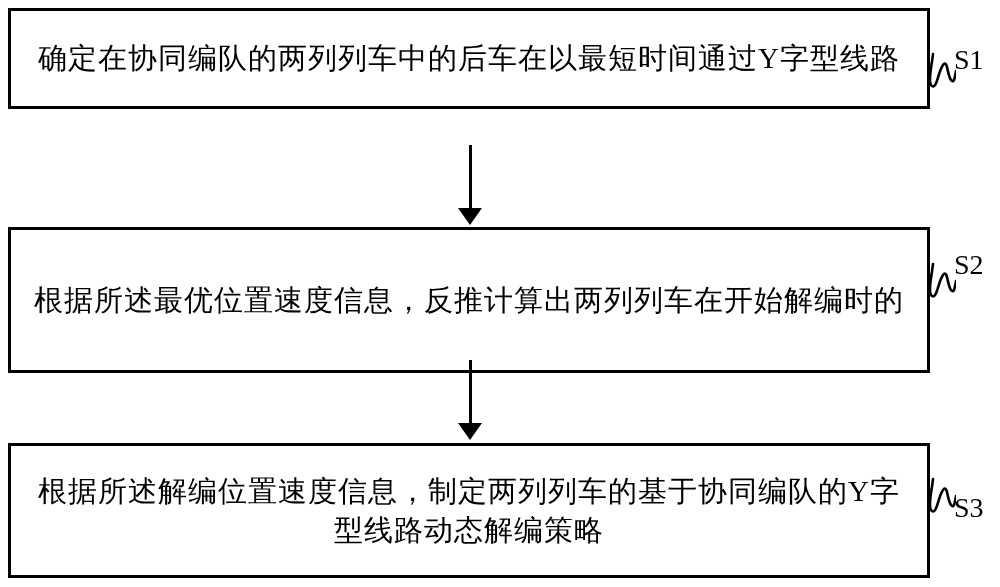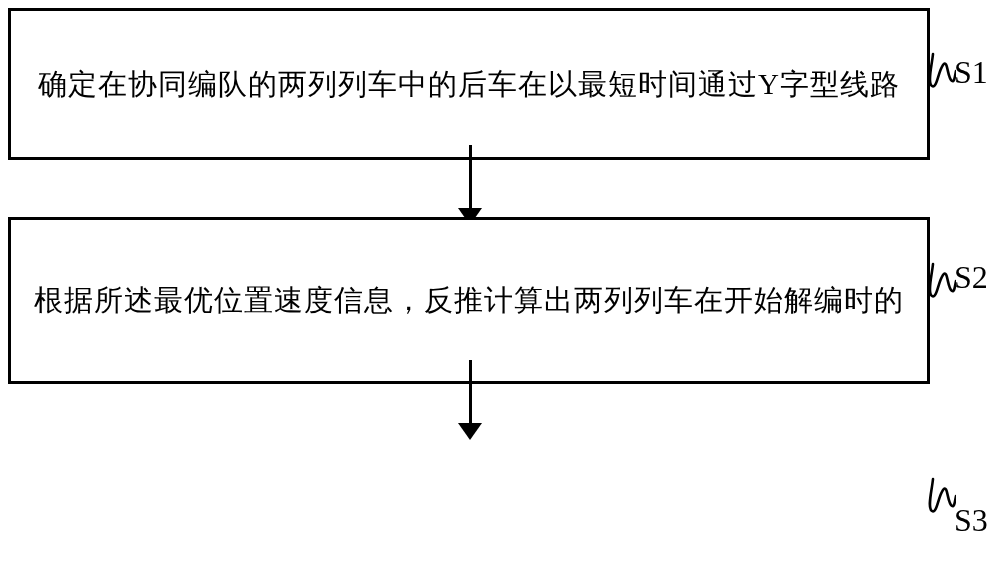--- a/index.html
+++ b/index.html
@@ -20,22 +20,22 @@
     position: absolute;
     left: 8px;
     width: 922px;
     box-sizing: border-box;
     border: 3px solid #000000;
     background: #ffffff;
     display: flex;
     align-items: center;
     justify-content: center;
   }
-  #box1 { top: 8px;   height: 152px; }
-  #box2 { top: 217px; height: 167px; }
+  #box1 { top: 8px;   height: 101px; }
+  #box2 { top: 227px; height: 146px; }
   #box3 { top: 443px; height: 135px; }
   .box-text {
     width: 100%;
     text-align: center;
     font-size: 29px;
     line-height: 39px;
     letter-spacing: 1px;
   }
   .arrow {
     position: absolute;
@@ -65,24 +65,23 @@
     left: 924px;
     width: 32px;
     height: 40px;
   }
   #wave1 { top: 52px;  }
   #wave2 { top: 262px; }
   #wave3 { top: 477px; }
   .step-label {
     position: absolute;
     left: 954px;
-    font-size: 32px;
+    font-size: 28px;
     line-height: 32px;
     font-family: "Liberation Serif", "DejaVu Serif", serif;
-    margin-top: 12px;
   }
   #label1 { top: 44px;  }
   #label2 { top: 249px; }
   #label3 { top: 492px; }
 </style>
 </head>
 <body>
 
 <div class="canvas">
 
@@ -109,18 +108,24 @@
   <svg class="wave" id="wave2" viewBox="0 0 32 40">
     <path d="M9,2 C8,13 3,31 8,34 C13,37 14,20 19,13 C24,6 23,26 28,29 C30.5,30.5 31,24 32,19" fill="none" stroke="#000000" stroke-width="2.6" stroke-linecap="round"></path>
   </svg>
   <div class="step-label" id="label2">S2</div>
 
   <div class="arrow" id="arrow2">
     <div class="shaft"></div>
     <div class="head"></div>
   </div>
 
+  <div class="step-box" id="box3">
+    <div class="box-text">
+      <div>根据所述解编位置速度信息，制定两列列车的基于协同编队的Y字</div>
+      <div>型线路动态解编策略</div>
+    </div>
+  </div>
   <svg class="wave" id="wave3" viewBox="0 0 32 40">
     <path d="M9,2 C8,13 3,31 8,34 C13,37 14,20 19,13 C24,6 23,26 28,29 C30.5,30.5 31,24 32,19" fill="none" stroke="#000000" stroke-width="2.6" stroke-linecap="round"></path>
   </svg>
   <div class="step-label" id="label3">S3</div>
 
 </div>
 
 </body></html>

